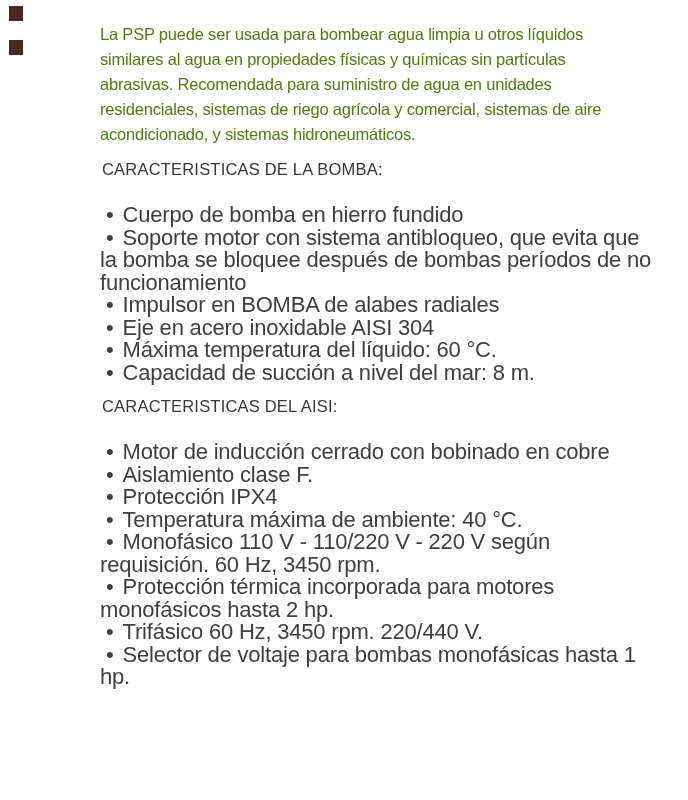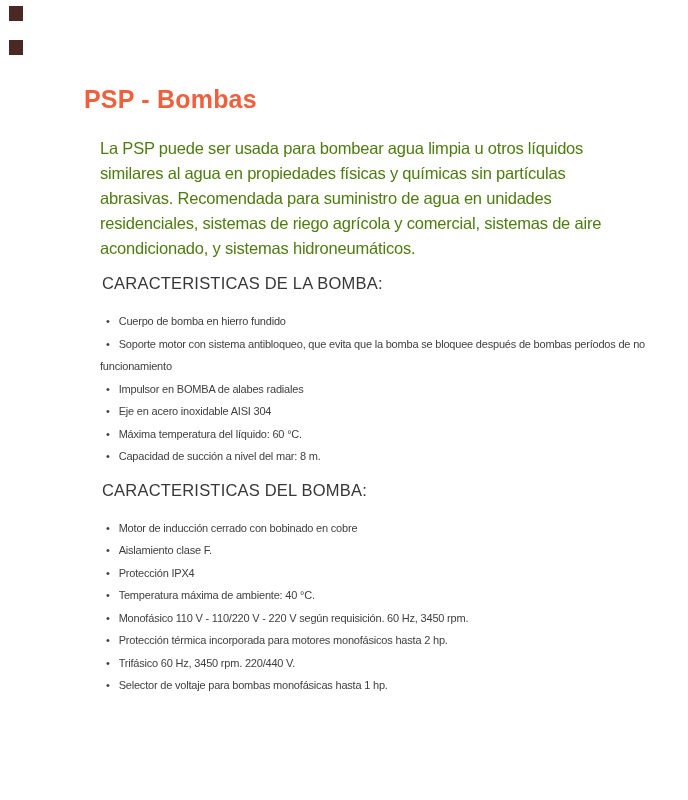--- a/index.html
+++ b/index.html
@@ -44,58 +44,57 @@
   }
   h2.section-heading {
     margin: 12px 0 0 2px;
     font-size: 16.5px;
     line-height: 21px;
     font-weight: 400;
     letter-spacing: 0.2px;
     color: #373737;
   }
   .feature-list {
-    margin-top: 16px;
+    margin-top: 24px;
     width: 560px;
-    font-size: 11px;
+    font-size: 22px;
     line-height: 22.5px;
     letter-spacing: -0.2px;
   }
   .feature-list .li::before {
     content: "\2022";
     margin: 0 9px 0 6px;
     color: #3e3e3e;
   }
 </style>
 </head>
 <body>
 
 <div>
 
   <div class="corner-mark m1" style="background: rgb(75, 40, 35);"></div>
   <div class="corner-mark m2" style="background: rgb(75, 40, 35);"></div>
 
-  <h1 class="page-title" style="color: rgb(240, 96, 60);">PSP - Bombas</h1>
 
   <div class="content">
 
     <p class="intro">La PSP puede ser usada para bombear agua limpia u otros líquidos similares al agua en propiedades físicas y químicas sin partículas abrasivas. Recomendada para suministro de agua en unidades residenciales, sistemas de riego agrícola y comercial, sistemas de aire acondicionado, y sistemas hidroneumáticos.</p>
 
     <h2 class="section-heading">CARACTERISTICAS DE LA BOMBA:</h2>
 
     <div class="feature-list">
       <div class="li">Cuerpo de bomba en hierro fundido</div>
       <div class="li">Soporte motor con sistema antibloqueo, que evita que la bomba se bloquee después de bombas períodos de no funcionamiento</div>
       <div class="li">Impulsor en BOMBA de alabes radiales</div>
       <div class="li">Eje en acero inoxidable AISI 304</div>
       <div class="li">Máxima temperatura del líquido: 60 °C.</div>
       <div class="li">Capacidad de succión a nivel del mar: 8 m.</div>
     </div>
 
-    <h2 class="section-heading">CARACTERISTICAS DEL BOMBA:</h2>
+    <h2 class="section-heading">CARACTERISTICAS DEL AISI:</h2>
 
     <div class="feature-list">
       <div class="li">Motor de inducción cerrado con bobinado en cobre</div>
       <div class="li">Aislamiento clase F.</div>
       <div class="li">Protección IPX4</div>
       <div class="li">Temperatura máxima de ambiente: 40 °C.</div>
       <div class="li">Monofásico 110 V - 110/220 V - 220 V según requisición. 60 Hz, 3450 rpm.</div>
       <div class="li">Protección térmica incorporada para motores monofásicos hasta 2 hp.</div>
       <div class="li">Trifásico 60 Hz, 3450 rpm. 220/440 V.</div>
       <div class="li">Selector de voltaje para bombas monofásicas hasta 1 hp.</div>

